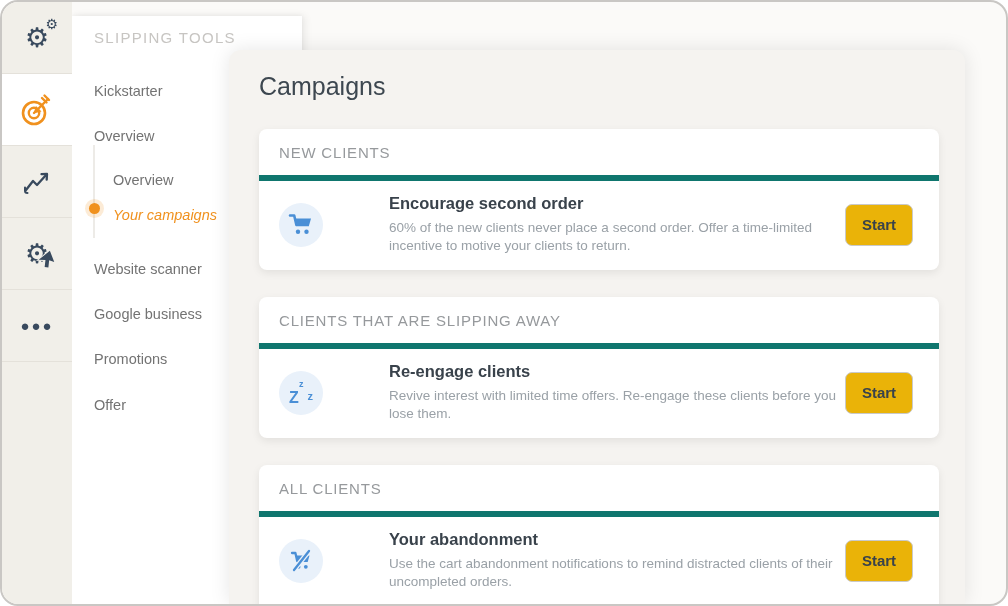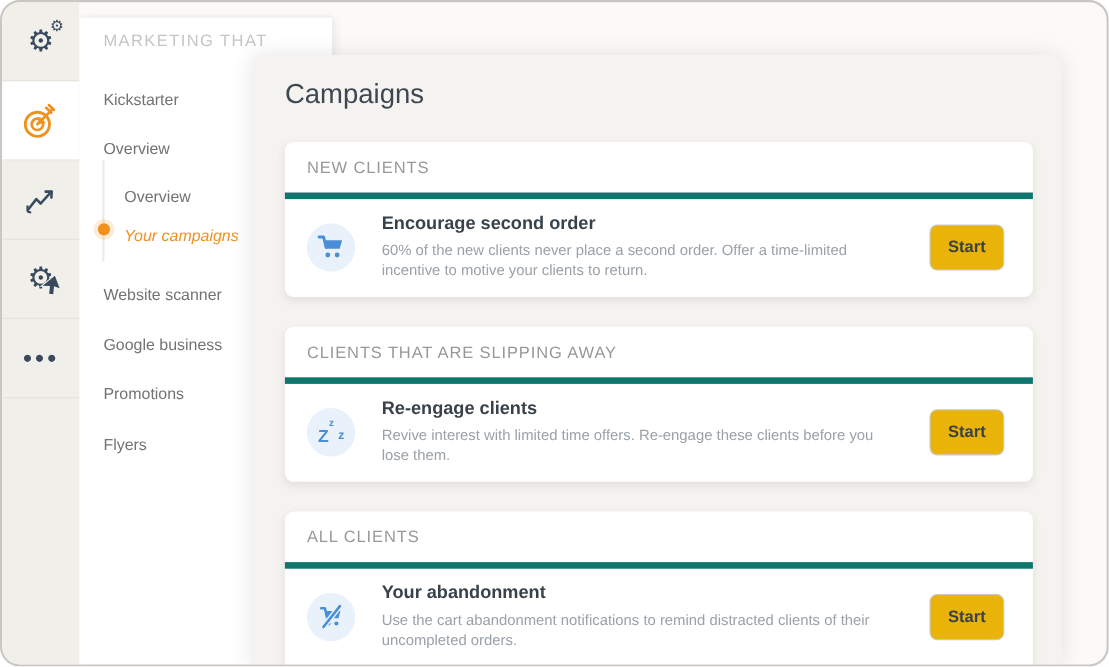--- a/index.html
+++ b/index.html
@@ -39,21 +39,21 @@
   .section{position:absolute;left:30px;width:680px;background:#ffffff;border-radius:8px;
     box-shadow:0 3px 9px rgba(0,0,0,0.08);}
   .sec-0{top:79px;}
   .sec-1{top:247px;}
   .sec-2{top:415px;height:200px;}
   .sec-header{height:52px;box-sizing:border-box;border-bottom:6px solid #0f766e;
     display:flex;align-items:center;padding:0 20px;font-size:15px;letter-spacing:0.8px;color:#96999c;}
   .sec-body{display:flex;align-items:center;padding:13px 26px 15px 20px;}
   .icon-circle{width:44px;height:44px;border-radius:50%;background:#e9f1fa;flex-shrink:0;
     display:flex;align-items:center;justify-content:center;margin-right:24px;position:relative;}
-  .card-text{flex:1;min-width:0;}
+  .card-text{flex:1;min-width:0;margin-left:42px;}
   .card-title{font-size:16.5px;font-weight:bold;color:#39424b;margin-bottom:6px;}
   .card-desc{font-size:13.5px;line-height:18px;color:#9aa1a7;max-width:472px;}
   .start-btn{margin-left:auto;width:68px;height:42px;box-sizing:border-box;background:#eab308;
     border:1.5px solid #c9c9c9;border-radius:7px;font-family:inherit;font-size:15px;font-weight:bold;
     color:#39424b;cursor:pointer;flex-shrink:0;}
 
   .zzz{position:relative;width:26px;height:26px;color:#4a8fd6;font-weight:800;line-height:1;}
   .zzz .z1{position:absolute;left:1px;bottom:0;font-size:16px;}
   .zzz .z2{position:absolute;right:1px;bottom:4px;font-size:11px;}
   .zzz .z3{position:absolute;left:11px;top:0;font-size:9px;}
@@ -92,31 +92,31 @@
           <path d="M16,2 L3,8 L9.5,9.8 L7,16.5 L10.5,17.8 L13,11 L17.5,14 Z" fill="#394a5e" stroke="#f1efe9" stroke-width="2" paint-order="stroke" transform="rotate(-14 10 10)"></path>
         </svg>
       </span>
     </div>
     <div class="rail-cell">
       <span class="dots navy">●●●</span>
     </div>
   </div>
 
   <div class="menu-panel">
-    <div class="menu-title">MARKETING THAT</div>
+    <div class="menu-title">SLIPPING TOOLS</div>
     <div class="sub-line"></div>
     <div class="active-dot"></div>
     <div class="m-item" style="top:67px">Kickstarter</div>
     <div class="m-item" style="top:112px">Overview</div>
     <div class="m-item sub" style="top:156px">Overview</div>
     <div class="m-item sub active" style="top:191px">Your campaigns</div>
     <div class="m-item" style="top:245px">Website scanner</div>
     <div class="m-item" style="top:290px">Google business</div>
     <div class="m-item" style="top:335px">Promotions</div>
-    <div class="m-item" style="top:381px">Flyers</div>
+    <div class="m-item" style="top:381px">Offer</div>
   </div>
 
   <div class="content-panel">
     <div class="page-title">Campaigns</div>
 
     <div class="section sec-0">
       <div class="sec-header">NEW CLIENTS</div>
       <div class="sec-body">
         <div class="icon-circle">
           <svg width="28" height="27" viewBox="0 0 28 27">

